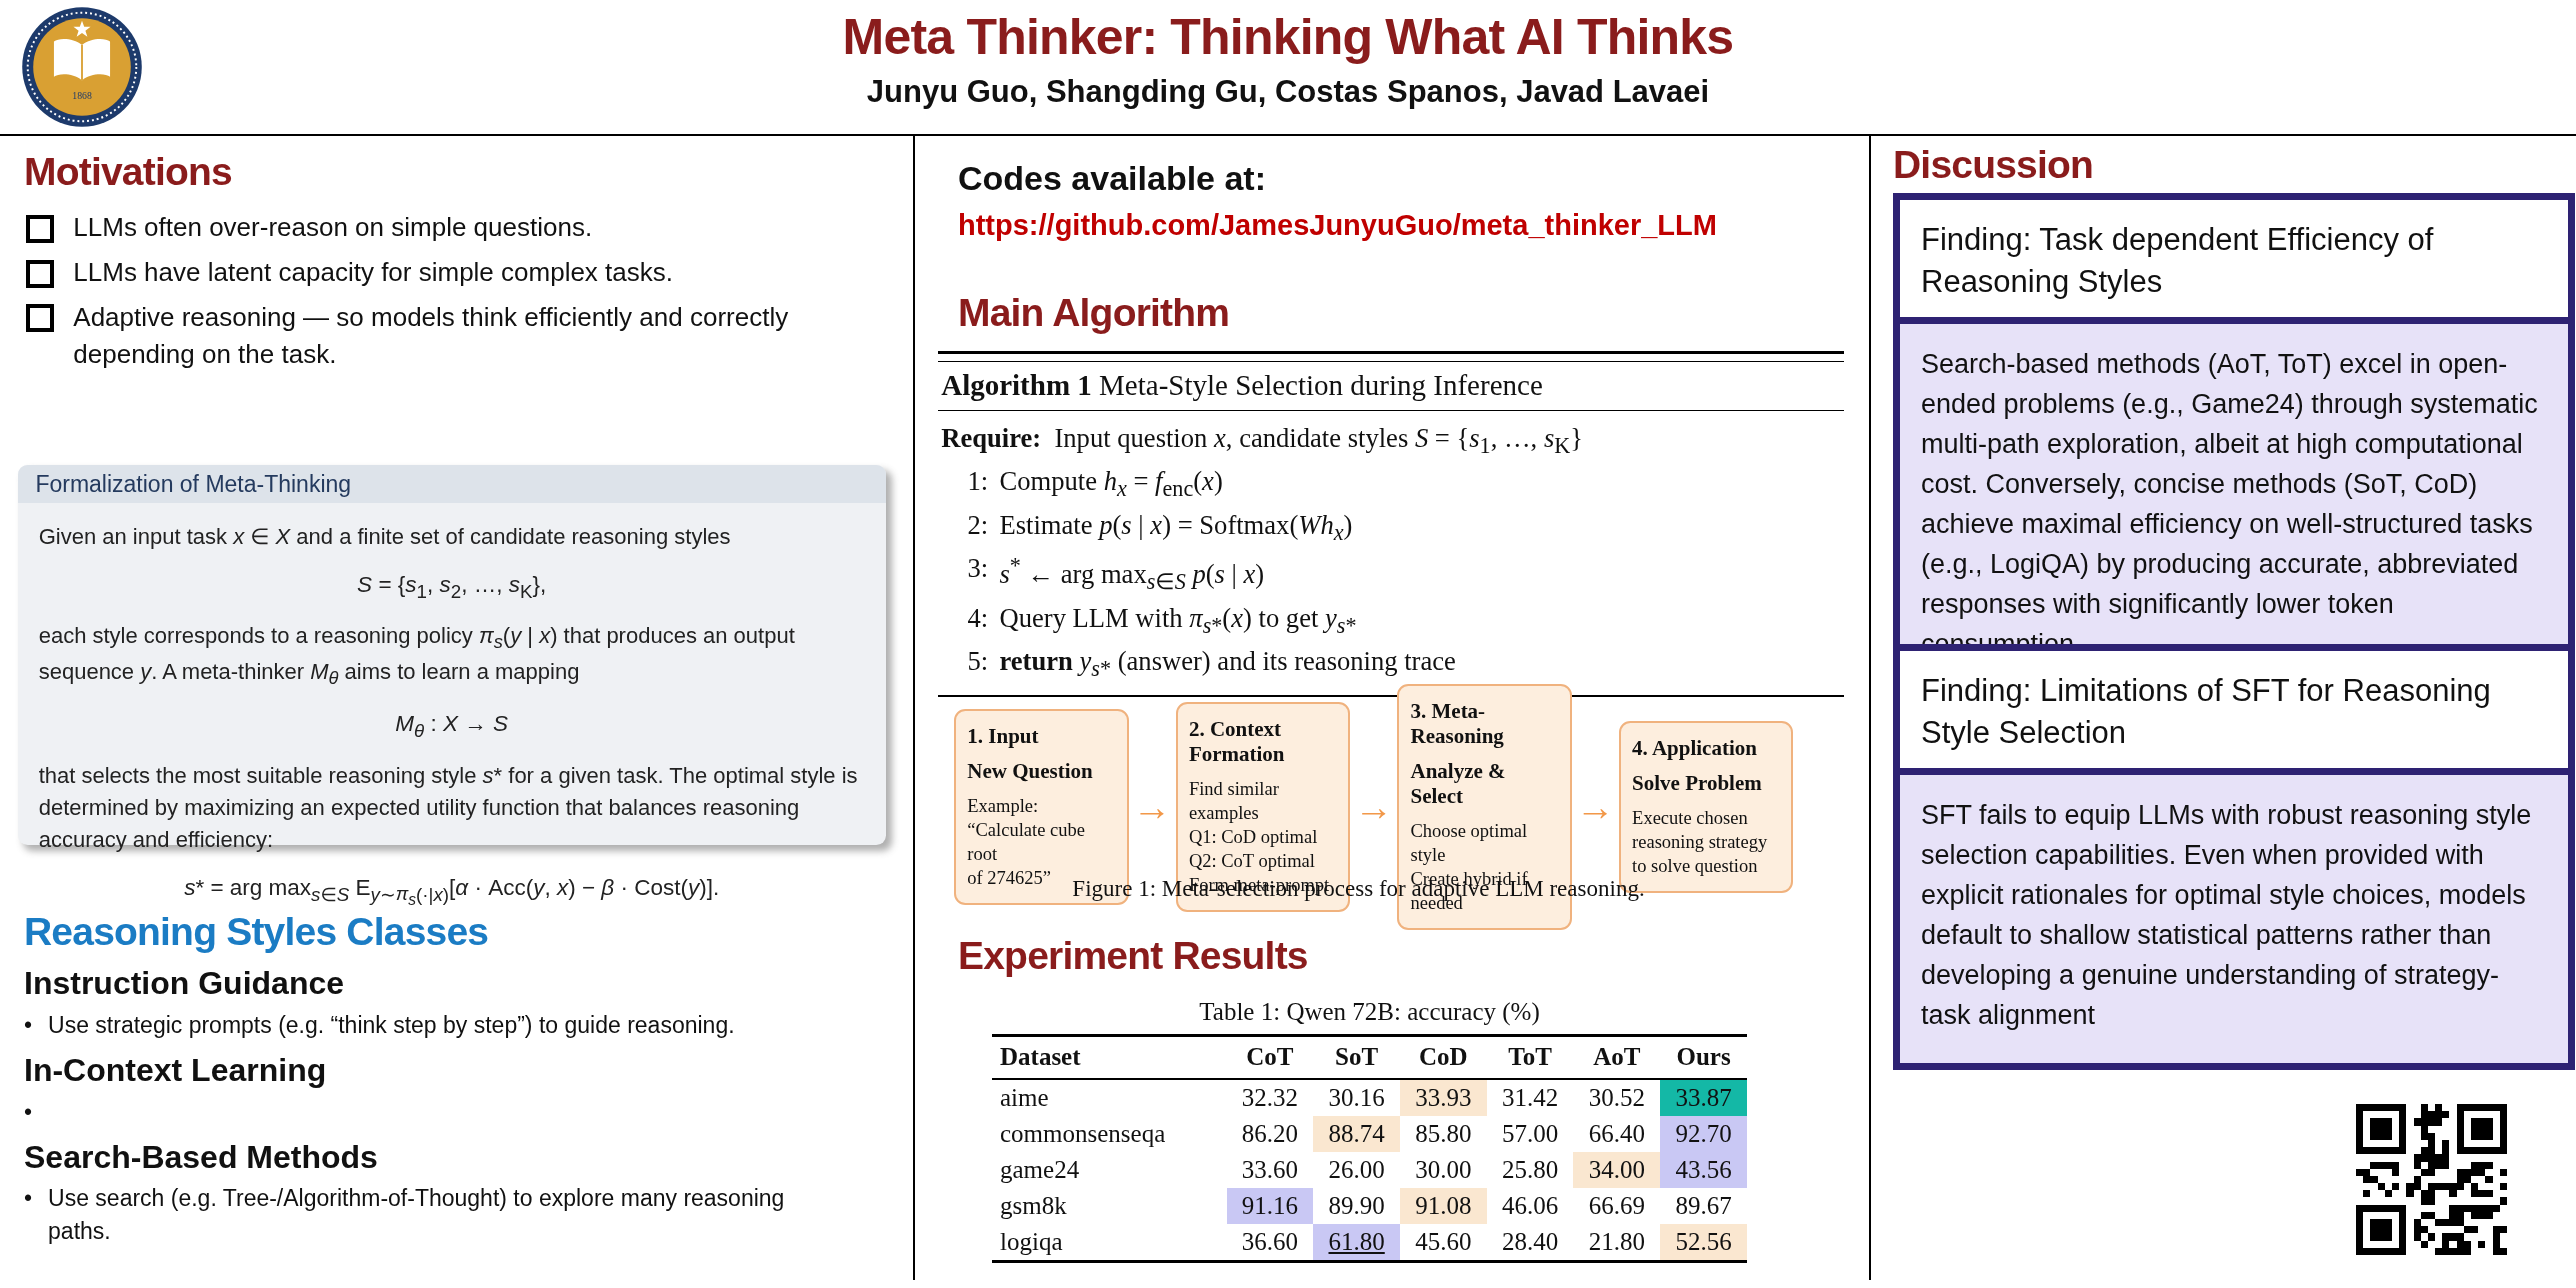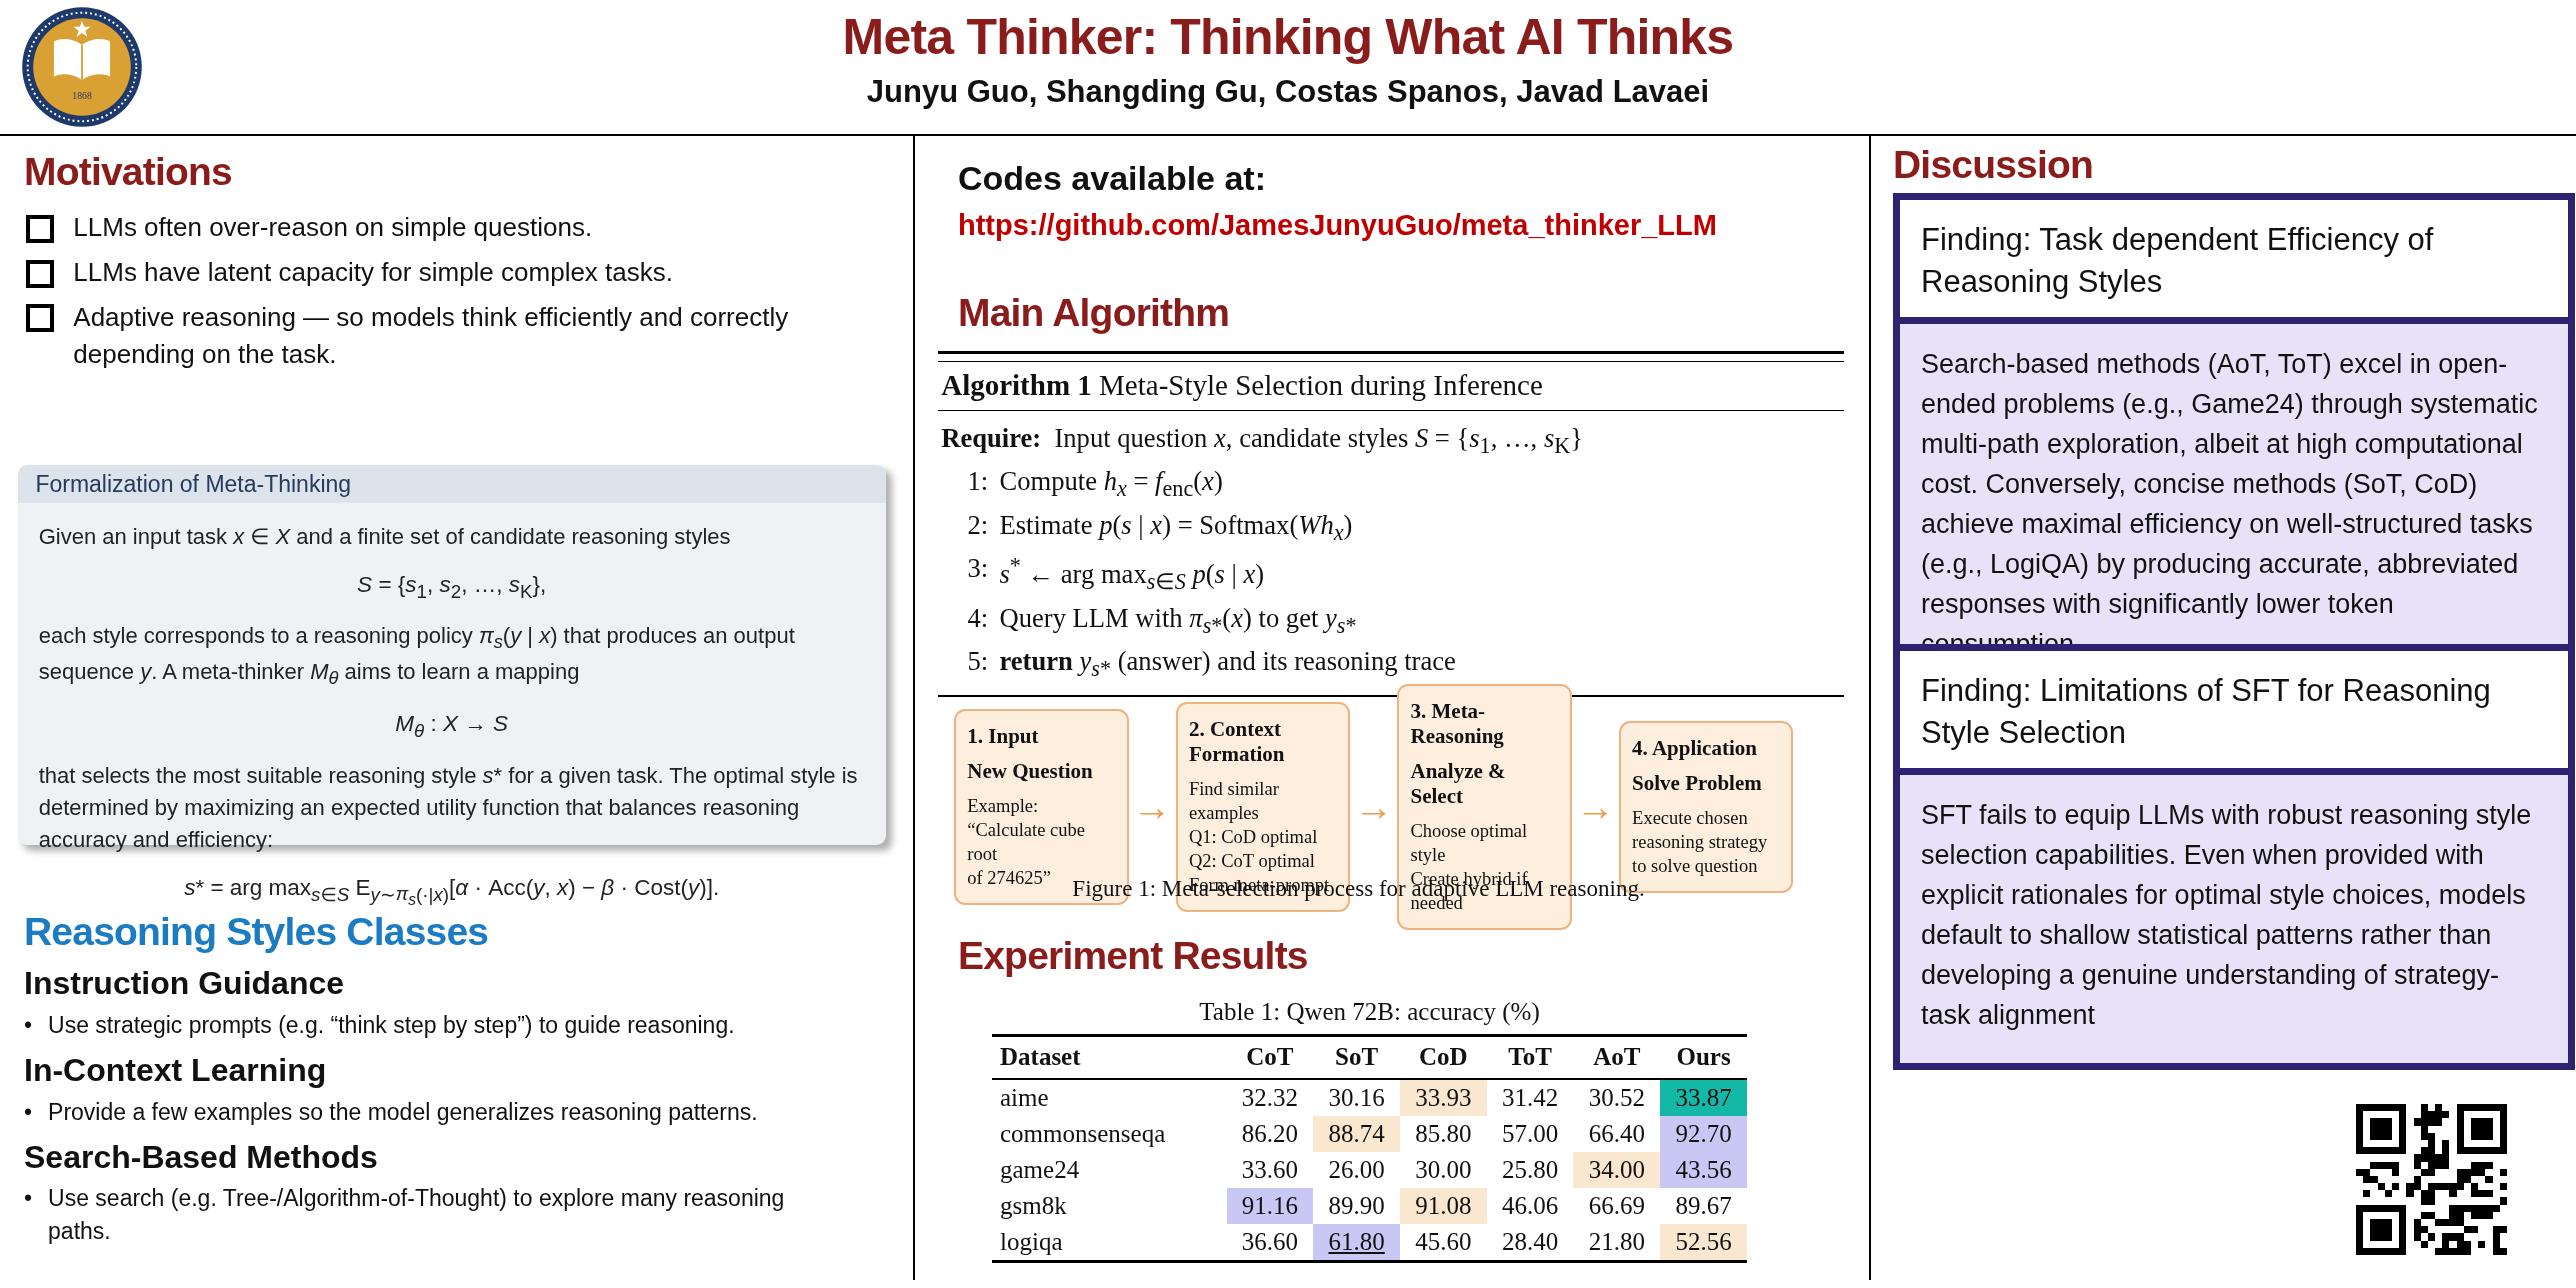--- a/index.html
+++ b/index.html
@@ -140,21 +140,20 @@
     <div id="styles-heading">Reasoning Styles Classes</div>
     <div id="styles-groups">
         <div class="style-group-title">Instruction Guidance</div>
         <div class="style-bullet">
           <span class="bullet-dot">•</span>
           <span>Use strategic prompts (e.g. “think step by step”) to guide reasoning.</span>
         </div>
         <div class="style-group-title">In-Context Learning</div>
         <div class="style-bullet">
           <span class="bullet-dot">•</span>
-          <span>Provide a few examples so the model generalizes reasoning patterns.</span>
         </div>
         <div class="style-group-title">Search-Based Methods</div>
         <div class="style-bullet">
           <span class="bullet-dot">•</span>
           <span>Use search (e.g. Tree-/Algorithm-of-Thought) to explore many reasoning paths.</span>
         </div>
       </div>
   </div>
 
   <div id="codes-block">

